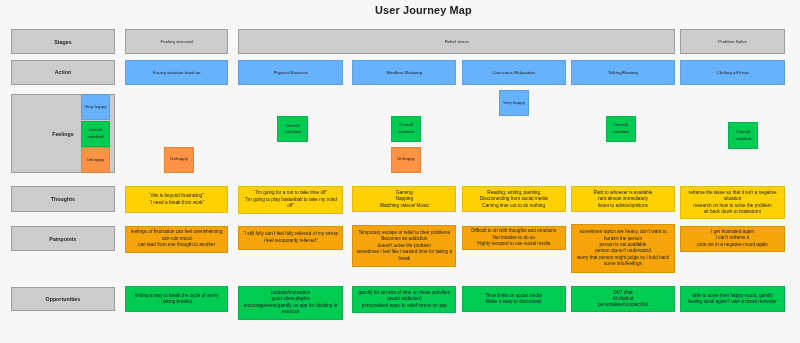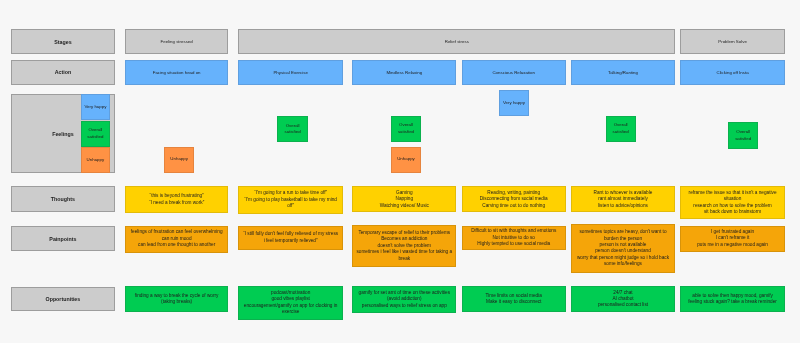--- a/index.html
+++ b/index.html
@@ -23,20 +23,21 @@
   .n-very-happy{background:#66b2fc;border:1px solid #5f9fe0;}
   .n-overall-satisfied{background:#00cc52;border:1px solid #0bb14e;}
   .n-unhappy{background:#ff9244;border:1px solid #e6843e;}
   .legend{position:absolute;box-sizing:border-box;display:flex;align-items:center;justify-content:center;
           text-align:center;line-height:6.6px;font-size:4.4px;color:#1d1d1d;}
 </style>
 </head>
 <body>
 
 <div id="map">
+<div class="title">User Journey Map</div>
 
 <div class="cell lbl" style="left:11.0px;top:29.0px;width:103.8px;height:25.3px;">
       <span>Stages</span>
     </div>
 <div class="cell lbl" style="left:11.0px;top:59.8px;width:103.8px;height:24.8px;">
       <span>Action</span>
     </div>
 <div class="cell lbl" style="left:11.0px;top:94.0px;width:103.8px;height:79.0px;">
       <span>Feelings</span>
     </div>

